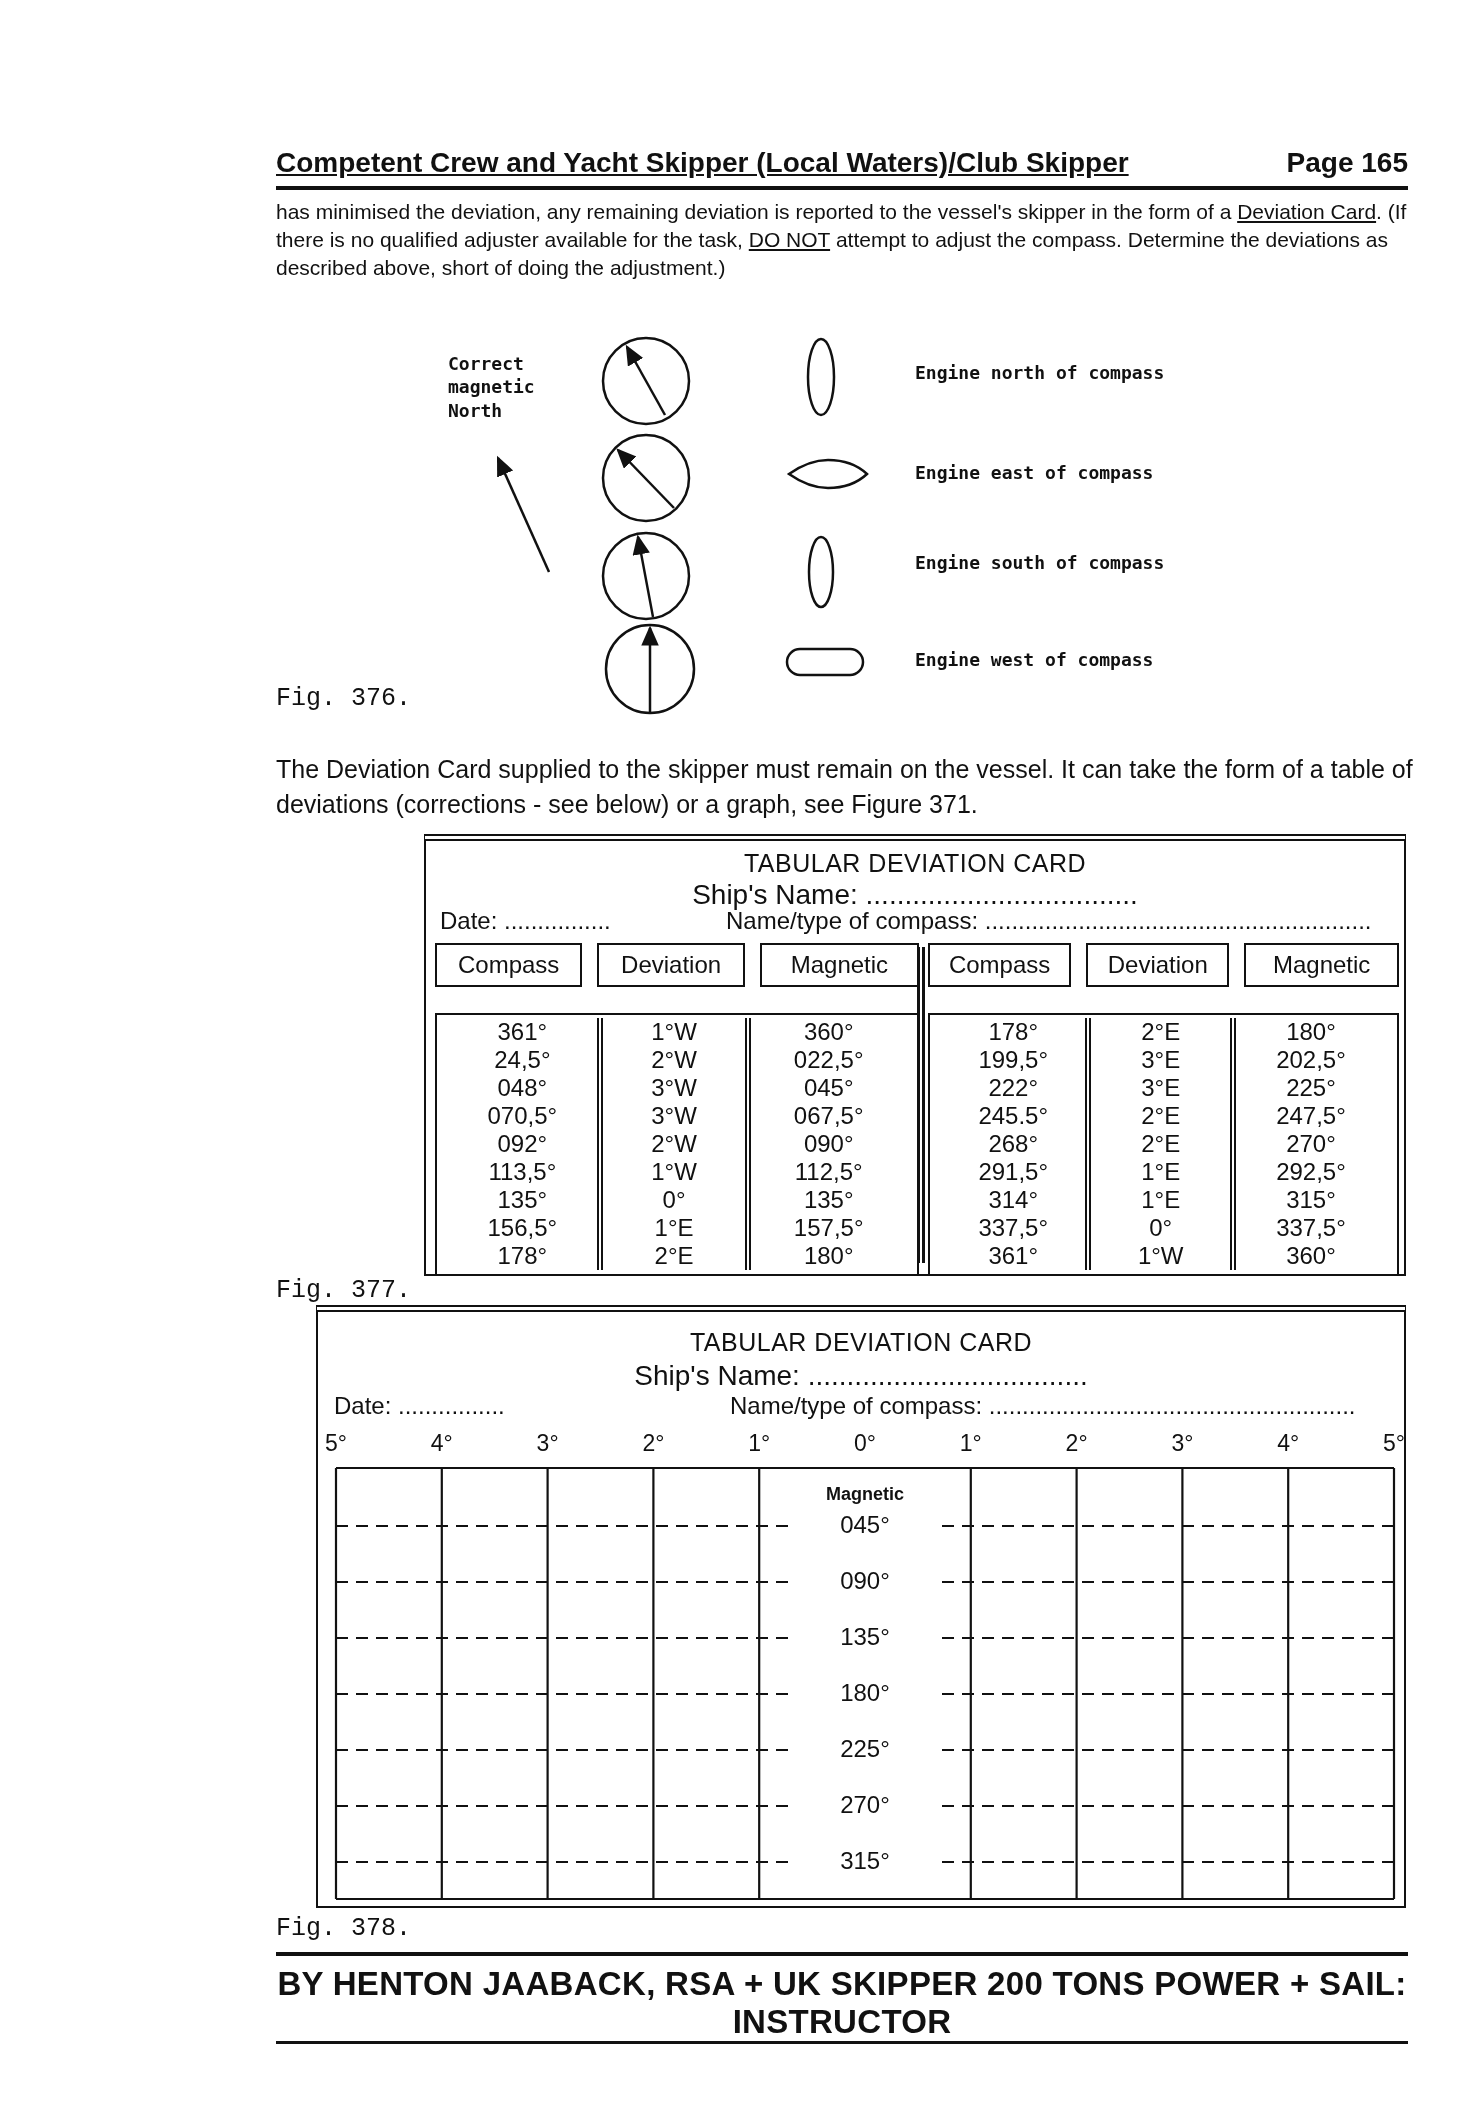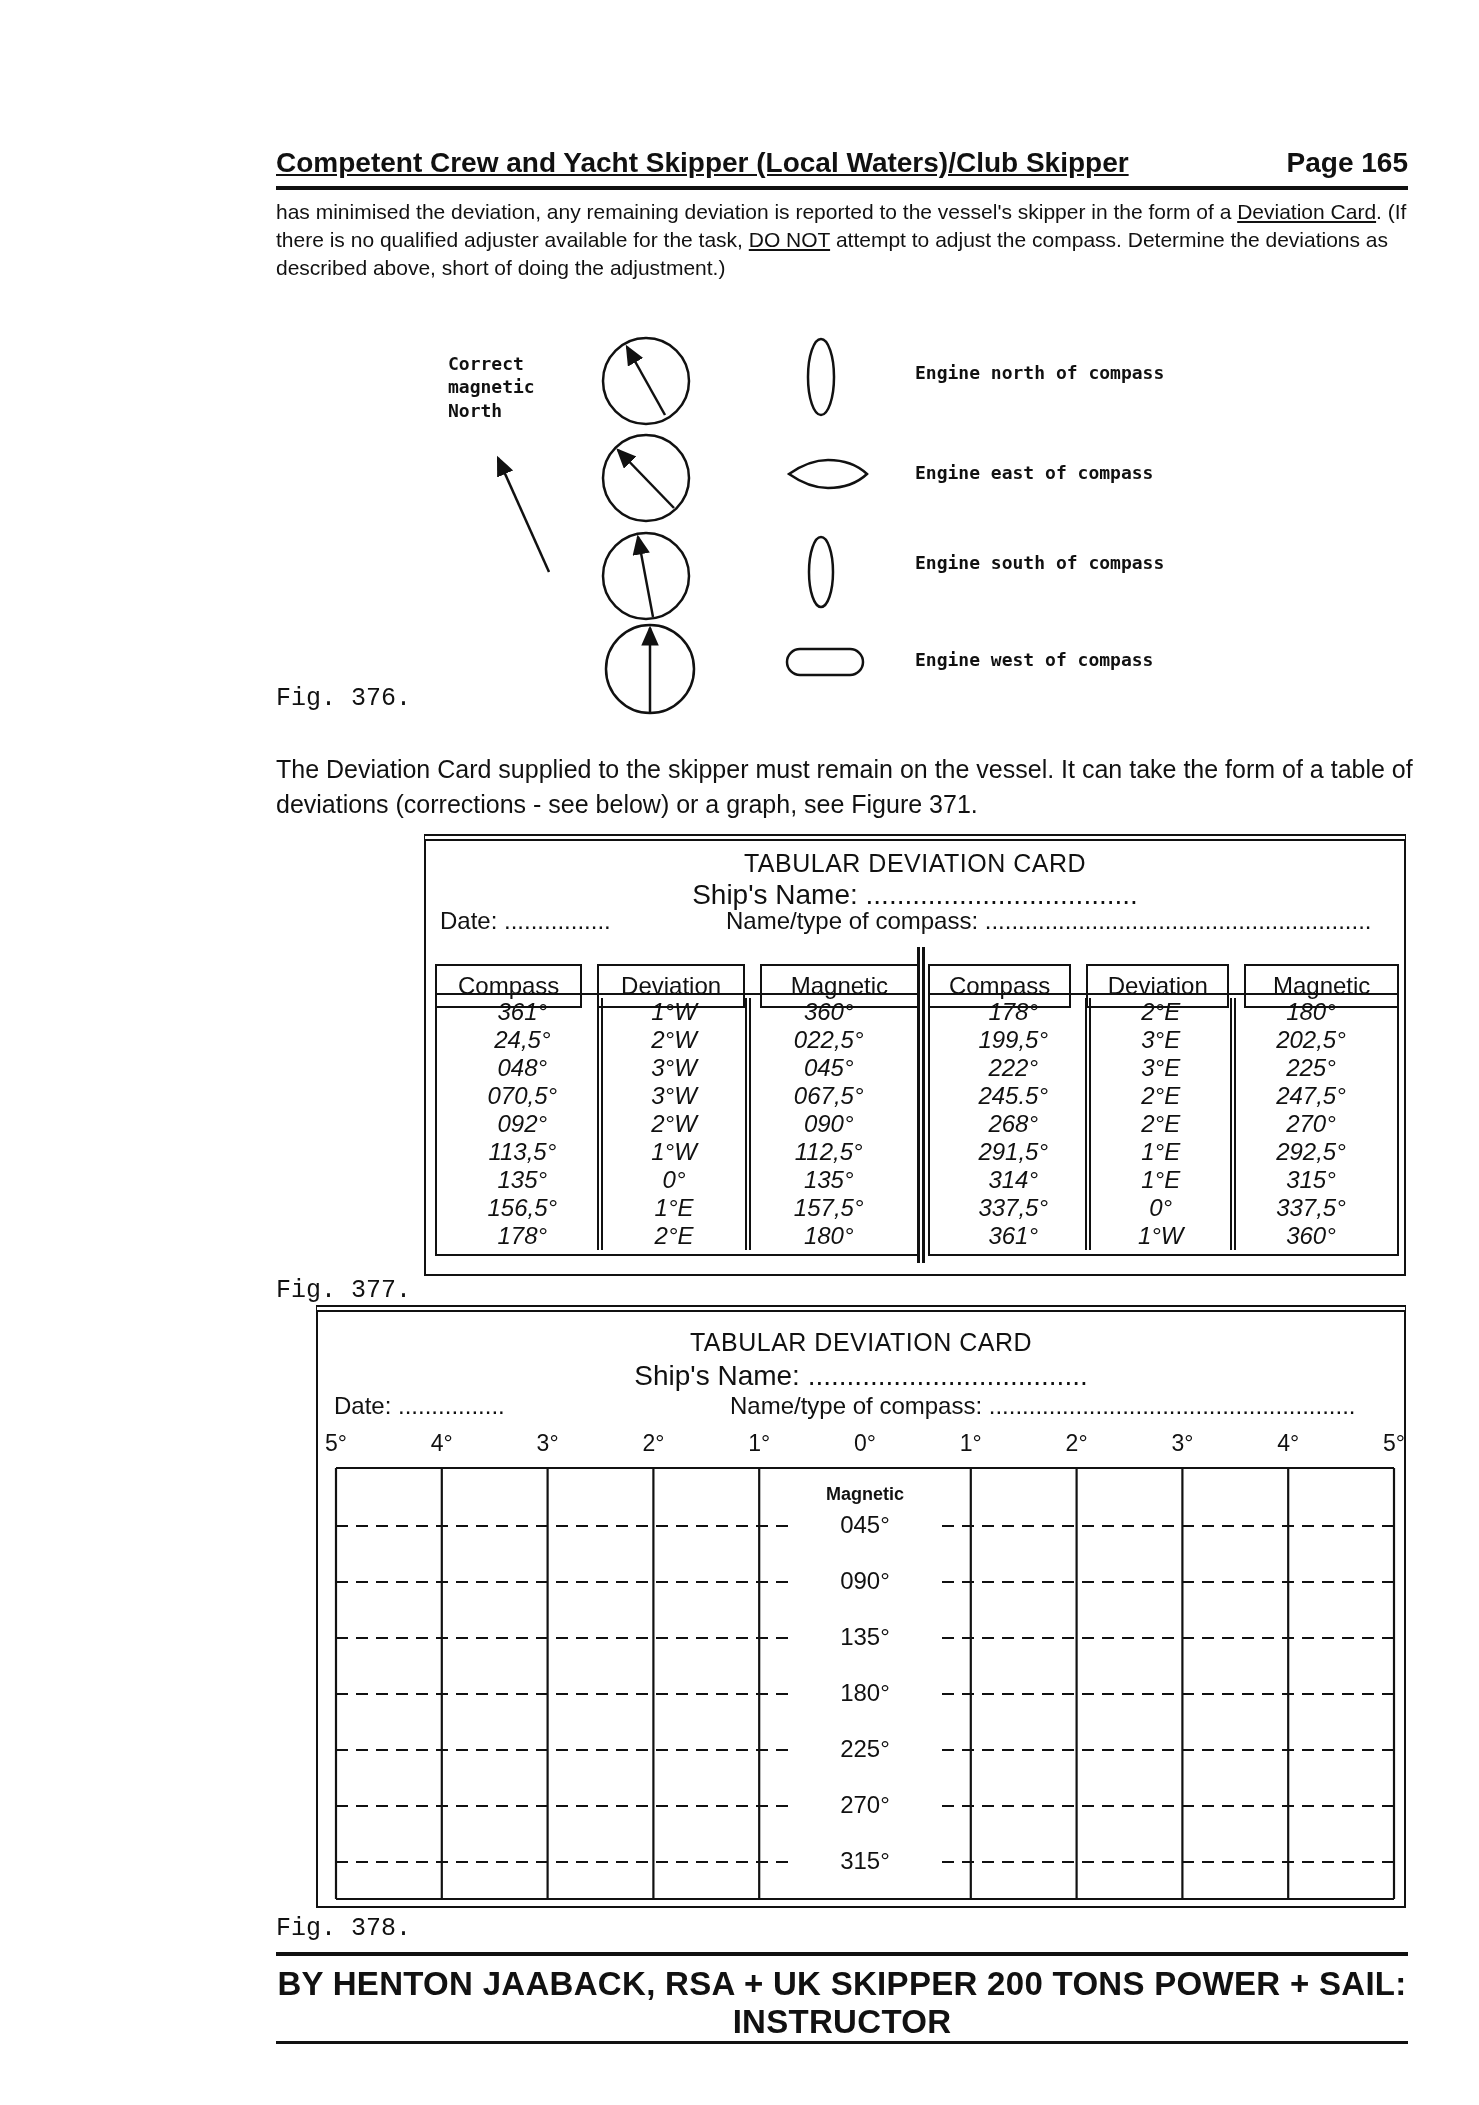--- a/index.html
+++ b/index.html
@@ -31,25 +31,25 @@
   #card377 { left:424px; top:834px; width:982px; height:442px; }
   #card378 { left:316px; top:1305px; width:1090px; height:603px; }
   .card-title { position:absolute; width:100%; text-align:center; font-size:25px; letter-spacing:0.5px; }
   #card377 .card-title { top:8px; } #card378 .card-title { top:16px; }
   .card-sub { position:absolute; width:100%; text-align:center; font-size:28px; }
   #card377 .card-sub { top:38px; } #card378 .card-sub { top:48px; }
   .date-label, .compass-label { position:absolute; font-size:24px; white-space:nowrap; overflow:hidden; }
   #card377 .date-label { left:14px; top:66px; } #card377 .compass-label { left:300px; top:66px; max-width:670px; }
   #card378 .date-label { left:16px; top:80px; } #card378 .compass-label { left:412px; top:80px; max-width:666px; }
 
-  .st-headers { position:absolute; display:grid; grid-template-columns:1fr 1fr 1.08fr; gap:15px; top:123px; }
+  .st-headers { position:absolute; display:grid; grid-template-columns:1fr 1fr 1.08fr; gap:15px; top:102px; }
   #t377-left-head { left:9px; width:484px; }
   #t377-right-head { left:502px; width:471px; }
   .hcell { border:2.5px solid #111; height:44px; line-height:39px; text-align:center; font-size:24px; }
-  .st-body { position:absolute; display:grid; grid-template-columns:1fr 1fr 1.08fr; border:2.5px solid #111; top:152px; padding:3px 11px 4px;font-style:italic; }
+  .st-body { position:absolute; display:grid; grid-template-columns:1fr 1fr 1.08fr; border:2.5px solid #111; top:172px; padding:3px 11px 4px; }
   #t377-left-body { left:9px; width:484px; }
   #t377-right-body { left:502px; width:471px; }
   .tcell { height:28px; line-height:28px; text-align:center; font-size:24px; }
   .tcell.c1, .tcell.c2 { border-left:6px double #111; }
   .mid-sep { position:absolute; left:491px; top:106px; height:316px; width:0; border-left:8px double #111; }
 
   #g378-scale { position:absolute; left:0; top:118px; width:100%; height:30px; }
   .scale-label { position:absolute; width:60px; text-align:center; font-size:23px; }
   #g378-grid { position:absolute; left:0; top:0; }
   .mag-center-header { position:absolute; left:487px; top:172px; width:120px; text-align:center;

